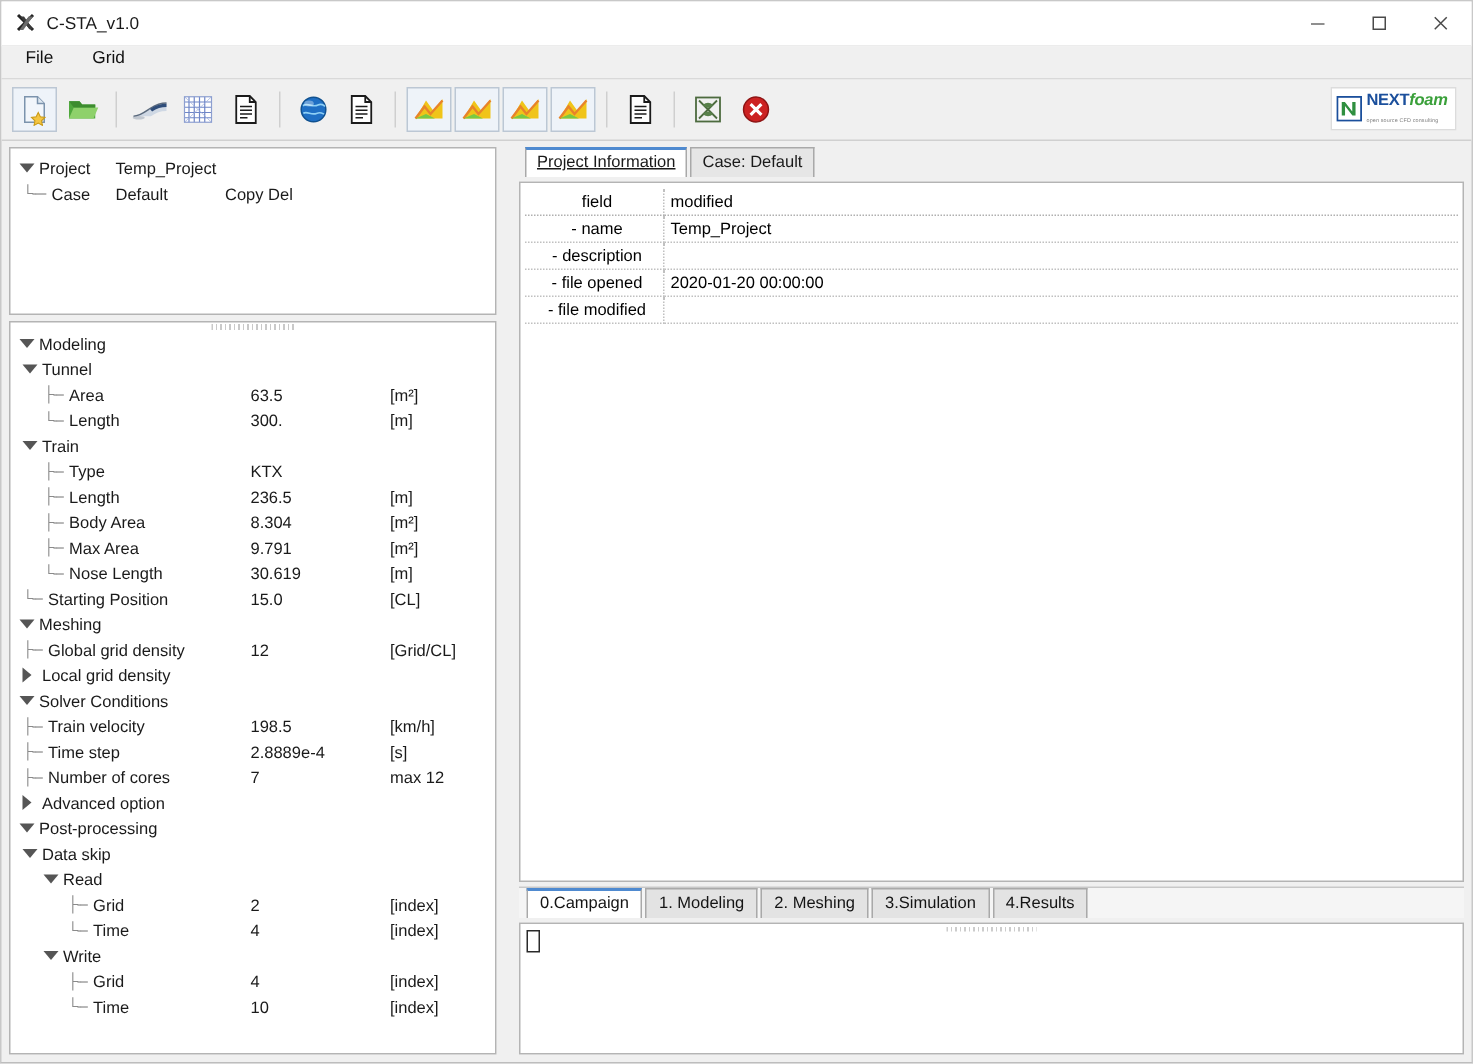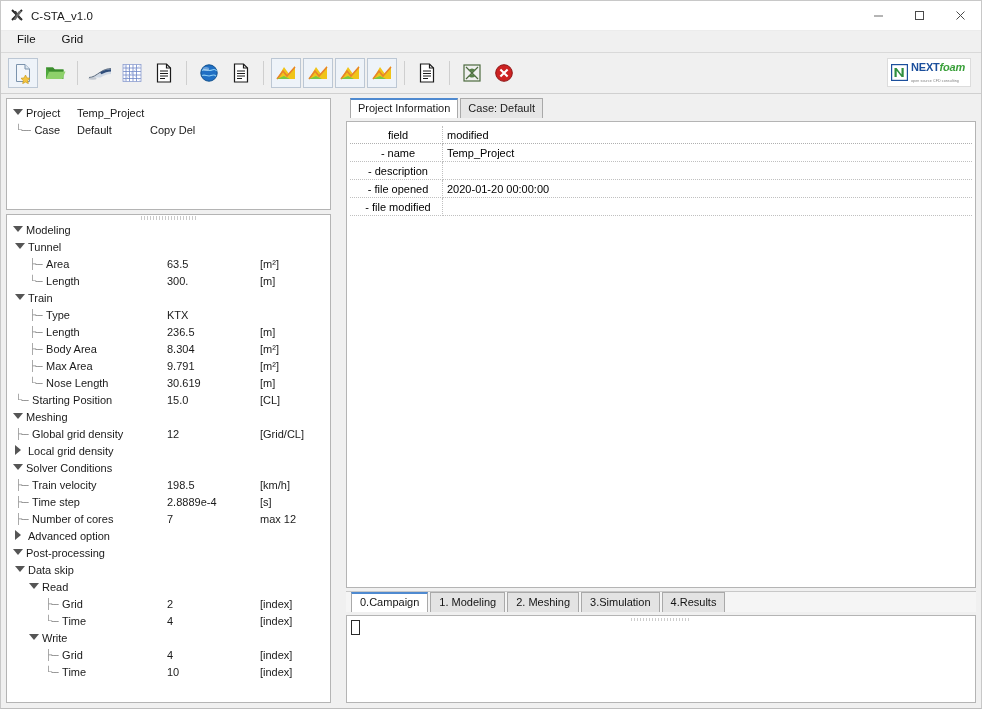--- a/index.html
+++ b/index.html
@@ -290,20 +290,21 @@
     background: #e6e6e6;
     color: #1a1a1a;
     margin-right: 2px;
     white-space: nowrap;
     line-height: 13px;
   }
   .tab.active {
     background: #ffffff;
     border-top: 2px solid #4f8ad0;
     padding-top: 2px;
+    text-decoration: underline;
   }
 
   
   #info-panel {
     flex: 1;
     min-height: 0;
     background: #ffffff;
     border: 1px solid #b4b4b4;
     box-sizing: border-box;
     padding: 4px 3px 0 3px;

